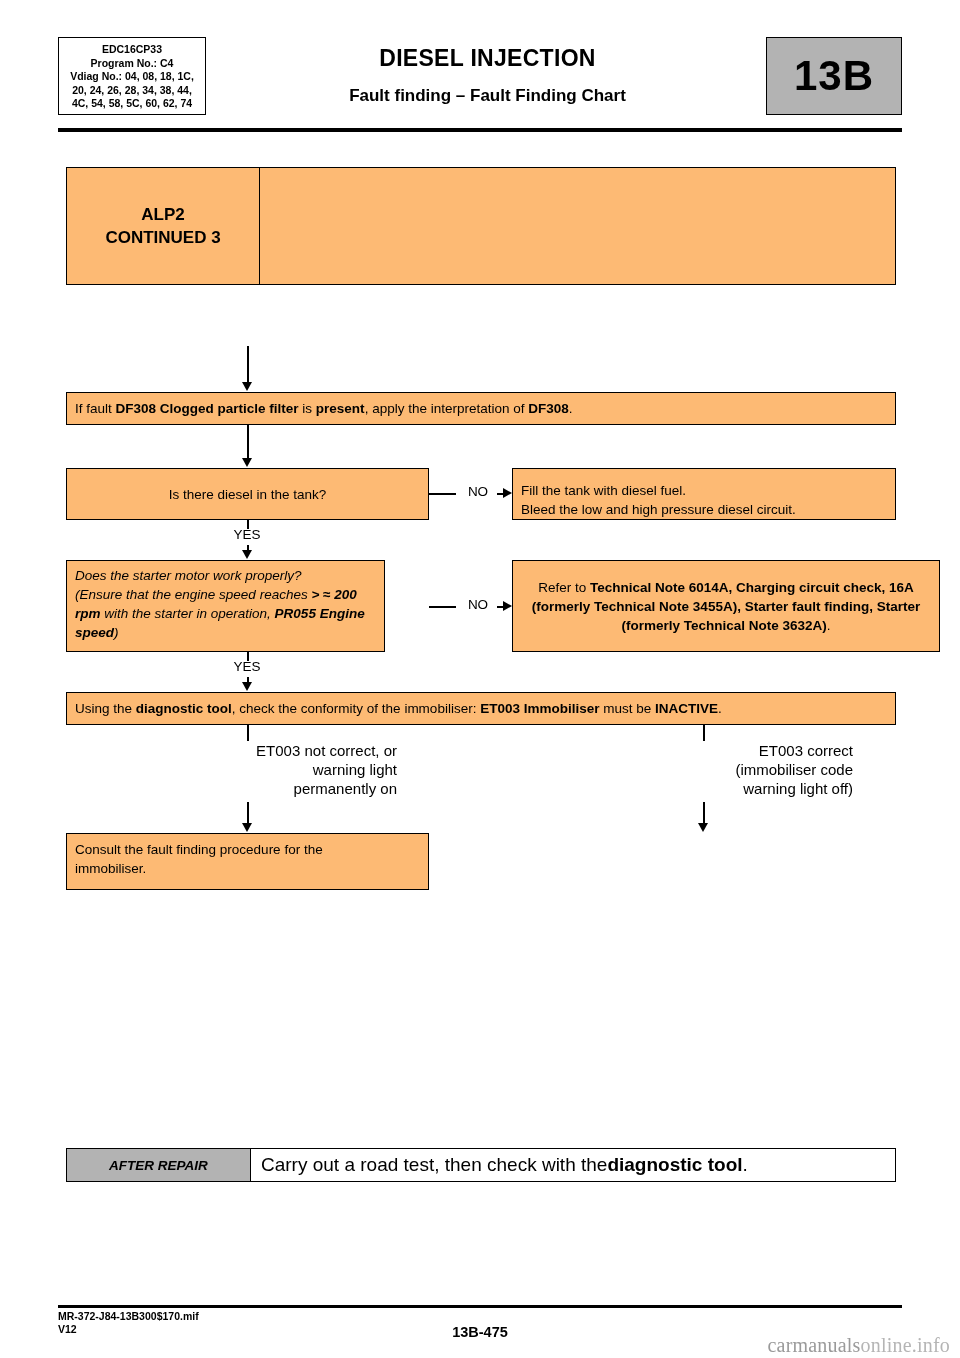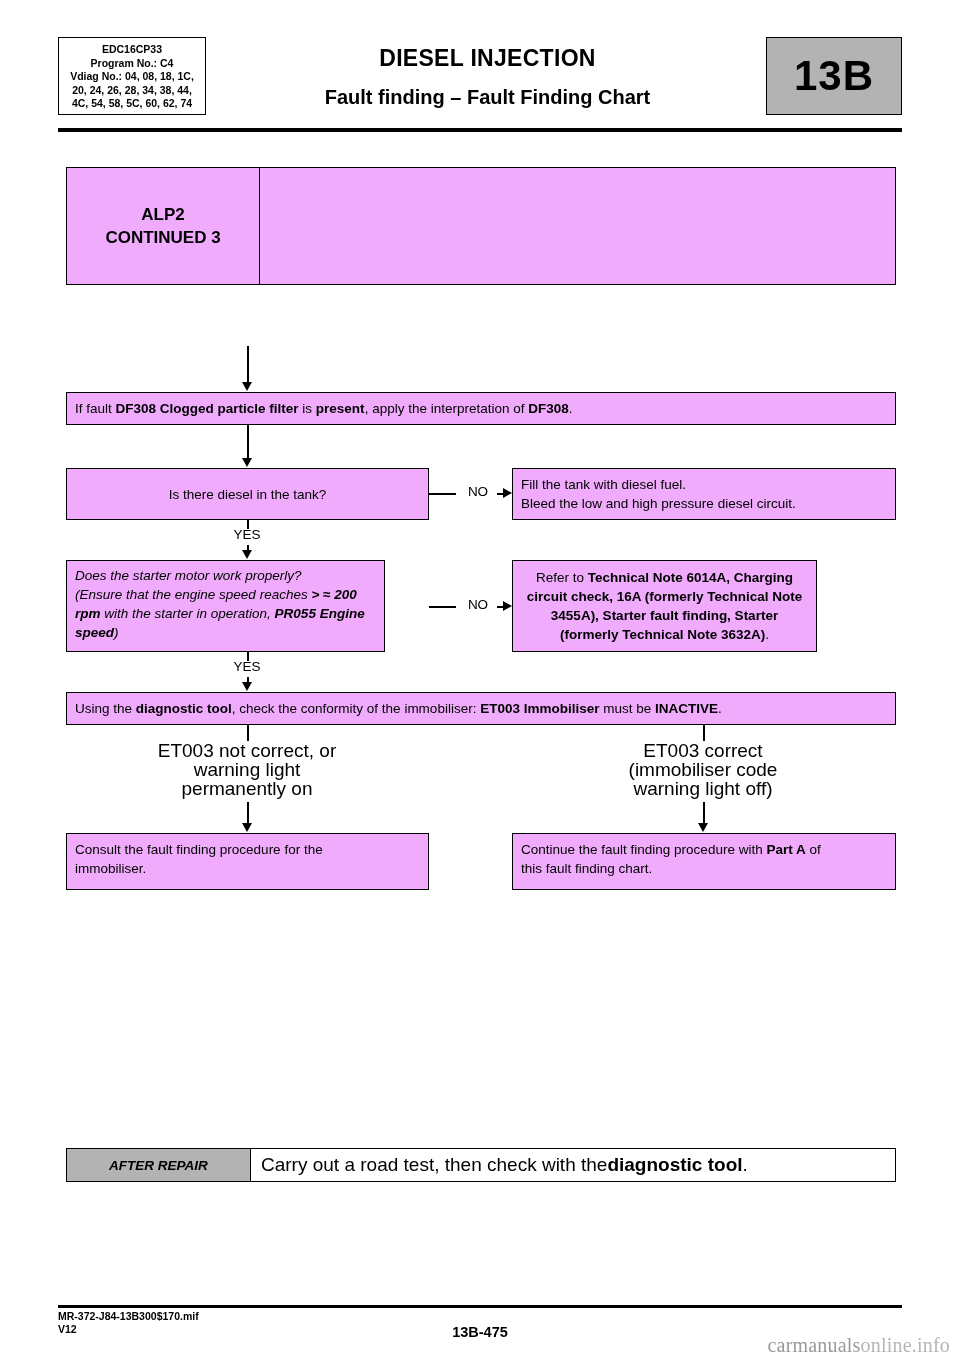--- a/index.html
+++ b/index.html
@@ -44,21 +44,21 @@
     top: 30px;
     width: 545px;
     text-align: center;
   }
   .header-title .t1 {
     font-size: 23px;
     font-weight: bold;
     letter-spacing: 0.3px;
   }
   .header-title .t2 {
-    font-size: 20px;
+    font-size: 17px;
     font-weight: bold;
     margin-top: 14px;
   }
   .chapter-badge {
     position: absolute;
     left: 766px;
     top: 22px;
     width: 136px;
     height: 78px;
     background: #b3b3b3;
@@ -80,21 +80,21 @@
     background: #000;
   }
 
   
   .box {
     position: absolute;
     border: 1.2px solid #000;
     box-sizing: border-box;
     font-size: 13.5px;
     line-height: 19px;
-    background: #f0abfc;
+    background: #fdba74;
   }
   .box .pad {
     padding: 6px 8px;
   }
   b { font-weight: bold; }
 
   
   .alp2-outer {
     left: 66px;
     top: 152px;
@@ -148,34 +148,34 @@
     display: flex;
     align-items: center;
     justify-content: center;
   }
   .tank-answer-box {
     left: 512px;
     top: 453px;
     width: 384px;
     height: 52px;
     display: flex;
-    align-items: center;
+    align-items: flex-end;
   }
 
   .starter-box {
     left: 66px;
     top: 545px;
     width: 319px;
     height: 92px;
     font-style: italic;
   }
   .starter-answer-box {
     left: 512px;
     top: 545px;
-    width: 305px;
+    width: 428px;
     height: 92px;
     display: flex;
     align-items: center;
     justify-content: center;
     text-align: center;
     font-weight: normal;
   }
 
   .immob-box {
     left: 66px;
@@ -255,23 +255,23 @@
     border-bottom: 5.5px solid transparent;
     border-left: 9px solid #000;
   }
   .conn-label {
     position: absolute;
     font-size: 13.5px;
     text-align: center;
   }
   .branch-text {
     position: absolute;
-    font-size: 19px;
+    font-size: 15px;
     line-height: 19px;
-    text-align: center;
+    text-align: right;
   }
 
   
   .footer-rule {
     position: absolute;
     left: 58px;
     top: 1290px;
     width: 844px;
     height: 3px;
     background: #000;
@@ -420,26 +420,20 @@
   <div class="vline" style="left:703px; top:787px; height:22px;"></div>
   <div class="arrow-down" style="left:698px; top:808px;"></div>
 
   <div class="box consult-box">
     <div style="padding:6px 8px;">
       <div>Consult the fault finding procedure for the</div>
       <div>immobiliser.</div>
     </div>
   </div>
 
-  <div class="box continue-box">
-    <div style="padding:6px 8px;">
-      <div><span>Continue the fault finding procedure with </span><b>Part A</b><span> of</span></div>
-      <div>this fault finding chart.</div>
-    </div>
-  </div>
 
   <div class="after-repair">
     <div class="label">AFTER REPAIR</div>
     <div class="text">
       <span>Carry out a road test, then check with the </span>
         <b>diagnostic tool</b>
         <span>.</span>
     </div>
   </div>
 

